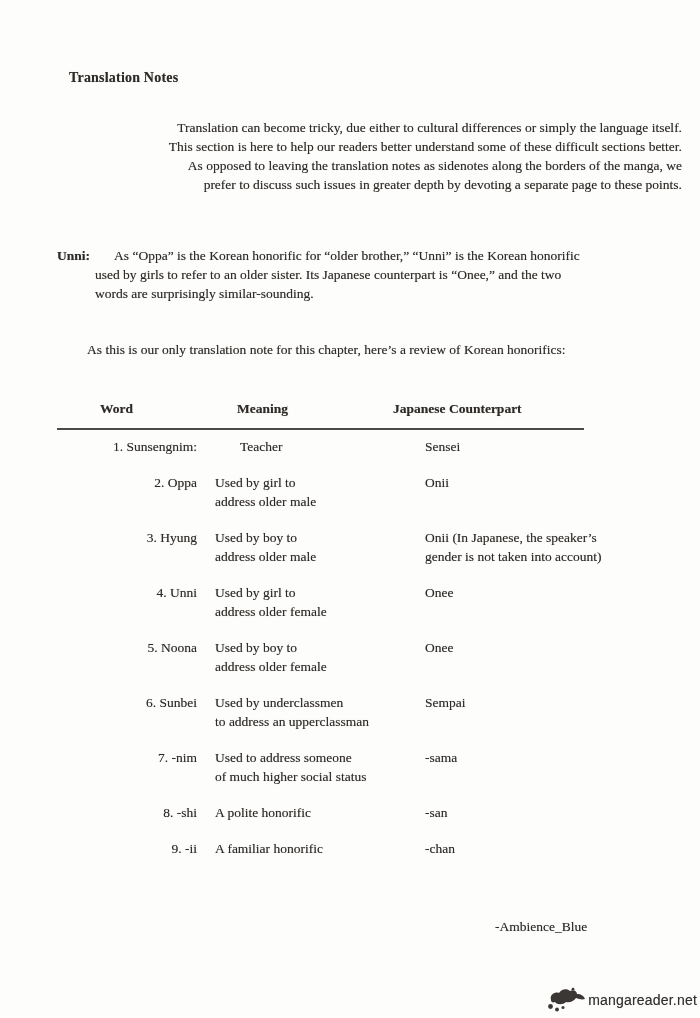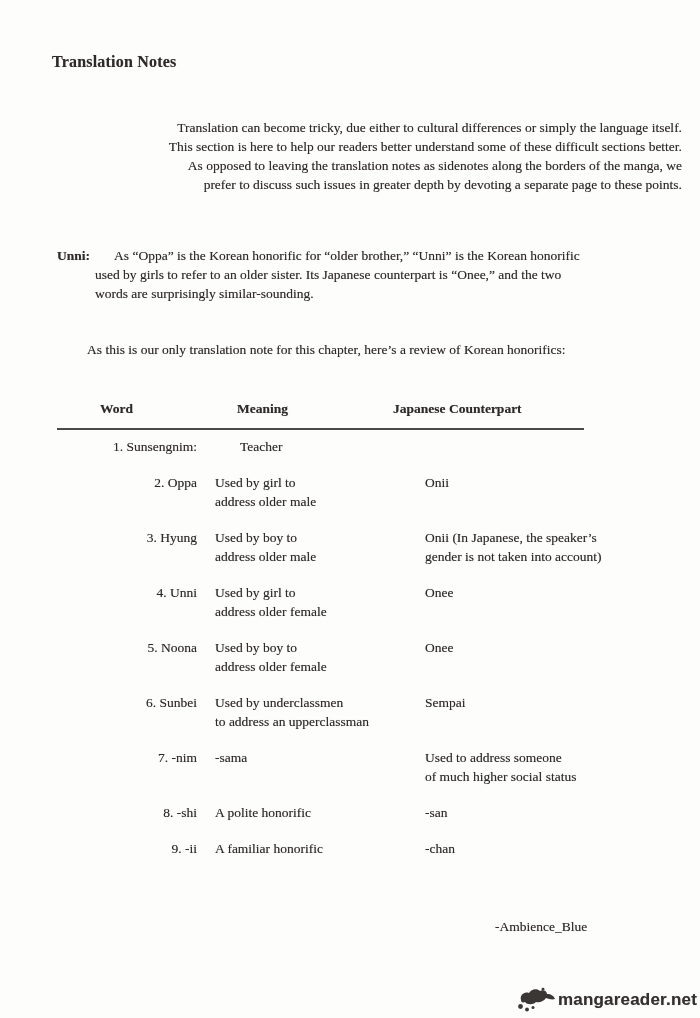--- a/index.html
+++ b/index.html
@@ -11,22 +11,22 @@
     background: #fdfdfc;
     overflow: hidden;
     font-family: "Liberation Serif", "DejaVu Serif", serif;
     color: #2e2a27;
   }
   .page * { text-shadow: 0 0 0.7px rgba(46,42,39,0.45); }
 
   .title {
     position: absolute;
     left: 52px; top: 53px;
-    margin: 0;
-    font-size: 16px;
+    margin: 17px;
+    font-size: 14px;
     font-weight: bold;
     letter-spacing: 0.2px;
   }
 
   .intro {
     position: absolute;
     left: 57px; top: 118px;
     width: 625px;
     font-size: 13.5px;
     line-height: 19px;
@@ -98,22 +98,22 @@
 
   .watermark {
     position: absolute;
     right: 3px; top: 987px;
     display: flex;
     align-items: center;
     gap: 2px;
   }
   .watermark-text {
     font-family: "Liberation Sans", sans-serif;
-    font-weight: bold;
-    font-size: 17px;
+    font-weight: normal;
+    font-size: 14px;
     letter-spacing: 0.2px;
     color: #33302e;
   }
   .logo-svg { display: block; }
 </style>
 </head>
 <body>
 
 <div class="page">
 
@@ -139,20 +139,21 @@
       <div class="th th-word">Word</div>
       <div class="th th-meaning">Meaning</div>
       <div class="th th-counterpart">Japanese Counterpart</div>
     </div>
     <div class="head-rule"></div>
     <div class="tbody">
 
       <div class="tr">
         <div class="td td-word">1. Sunsengnim:</div>
         <div class="td td-meaning indent-extra">Teacher</div>
+        <div class="td td-counterpart">Sensei</div>
       </div>
 
       <div class="tr">
         <div class="td td-word">2. Oppa</div>
         <div class="td td-meaning">Used by girl to
 address older male</div>
         <div class="td td-counterpart">Onii</div>
       </div>
 
       <div class="tr">
@@ -179,23 +180,23 @@
 
       <div class="tr">
         <div class="td td-word">6. Sunbei</div>
         <div class="td td-meaning">Used by underclassmen
 to address an upperclassman</div>
         <div class="td td-counterpart">Sempai</div>
       </div>
 
       <div class="tr">
         <div class="td td-word">7. -nim</div>
-        <div class="td td-counterpart">-sama</div>
         <div class="td td-meaning">Used to address someone
 of much higher social status</div>
+        <div class="td td-counterpart">-sama</div>
       </div>
 
       <div class="tr">
         <div class="td td-word">8. -shi</div>
         <div class="td td-meaning">A polite honorific</div>
         <div class="td td-counterpart">-san</div>
       </div>
 
       <div class="tr">
         <div class="td td-word">9. -ii</div>

